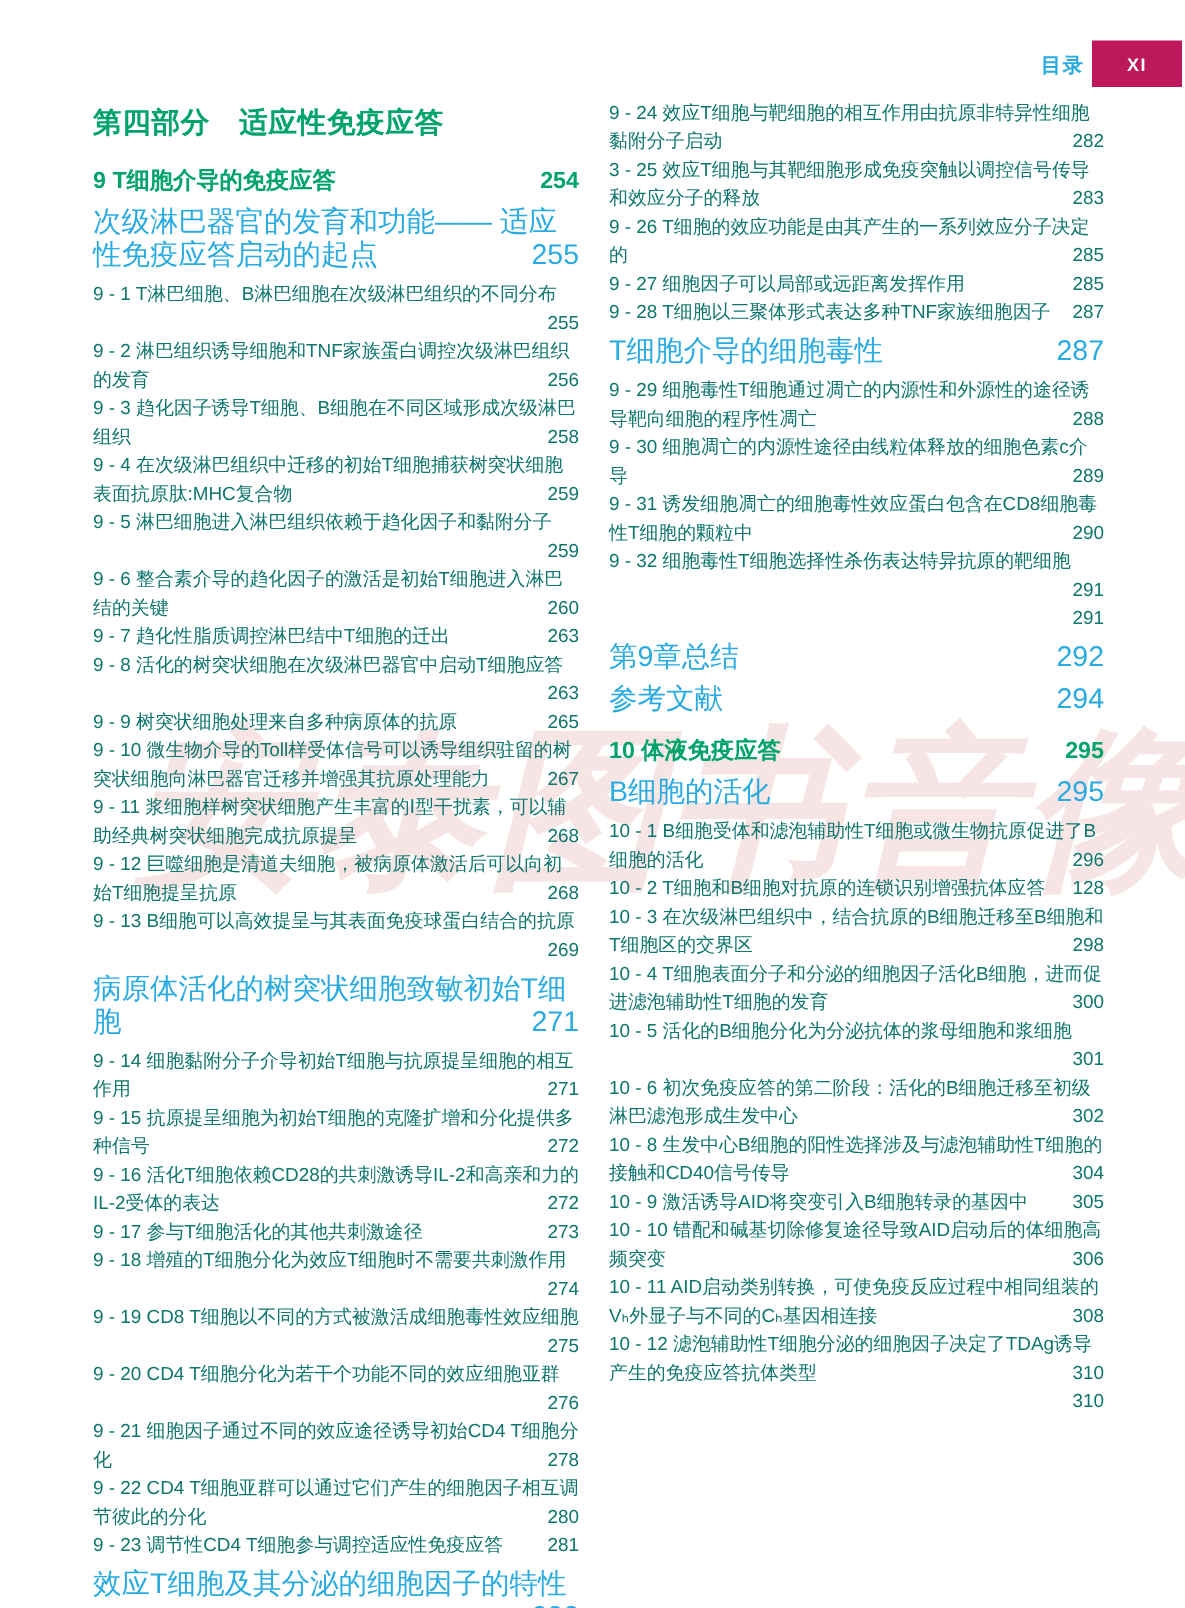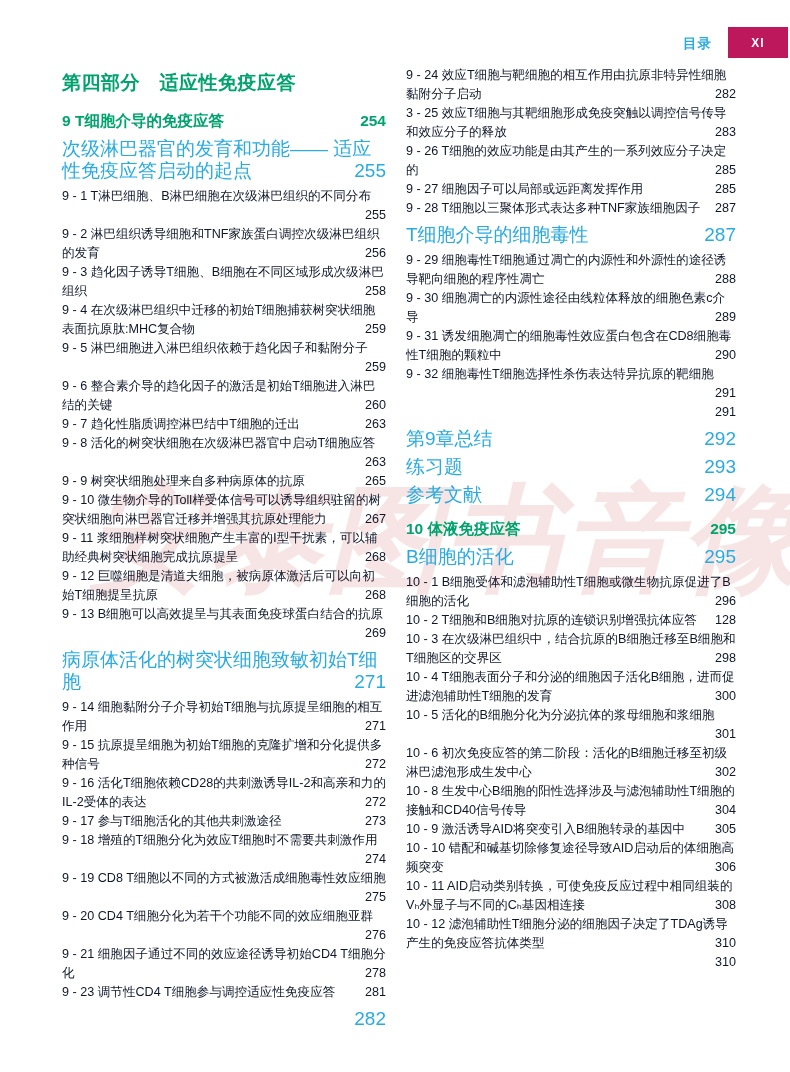--- a/index.html
+++ b/index.html
@@ -8,21 +8,21 @@
     width:790px; height:1072px;
     font-family:"Liberation Sans","DejaVu Sans",sans-serif;
     position:relative; overflow:hidden;
   }
   .page {
     position:absolute; left:0; top:0; width:790px; height:1072px;
     background:#ffffff; overflow:hidden;
   }
   
   .header-label {
-    position:absolute; top:35px; right:78px;
+    position:absolute; top:35px; right:67px;
     color:#29ABE2; font-size:13.5px; font-weight:700;
     letter-spacing:1px; z-index:2;
   }
   .page-badge {
     position:absolute; top:27px; right:2px; width:60px; height:31px;
     background:#be185d; color:#ffffff; font-size:12px; font-weight:700;
     display:flex; align-items:center; justify-content:center;
     letter-spacing:1px; z-index:2;
   }
   
@@ -37,21 +37,21 @@
   .col { position:absolute; top:66px; z-index:1; }
   .col-left  { left:62px;  width:324px; }
   .col-right { left:406px; width:330px; }
   .part-title {
     color:#00A36D; font-size:19px; font-weight:700;
     line-height:26px; margin:4px 0 14px 0; letter-spacing:0.5px;
   }
   .row { line-height:19px; }
   .row::after { content:""; display:block; clear:both; height:0; }
   .row .pg { float:right; margin-left:8px; }
-  .entry { color:#0f172a; font-size:12.6px; }
+  .entry { color:#0f766e; font-size:12.6px; }
   .section {
     color:#29ABE2; font-size:19px; font-weight:400;
     line-height:22px; margin:6px 0 5px 0;
   }
   .chapter {
     color:#00A36D; font-size:15.5px; font-weight:700;
     line-height:22px; margin:12px 0 6px 0;
   }
 </style>
 </head>
@@ -83,40 +83,40 @@
         <div class="row entry"><span class="txt">9 - 13 B细胞可以高效提呈与其表面免疫球蛋白结合的抗原</span><span class="pg">269</span></div>
         <div class="row section"><span class="txt">病原体活化的树突状细胞致敏初始T细胞</span><span class="pg">271</span></div>
         <div class="row entry"><span class="txt">9 - 14 细胞黏附分子介导初始T细胞与抗原提呈细胞的相互作用</span><span class="pg">271</span></div>
         <div class="row entry"><span class="txt">9 - 15 抗原提呈细胞为初始T细胞的克隆扩增和分化提供多种信号</span><span class="pg">272</span></div>
         <div class="row entry"><span class="txt">9 - 16 活化T细胞依赖CD28的共刺激诱导IL-2和高亲和力的IL-2受体的表达</span><span class="pg">272</span></div>
         <div class="row entry"><span class="txt">9 - 17 参与T细胞活化的其他共刺激途径</span><span class="pg">273</span></div>
         <div class="row entry"><span class="txt">9 - 18 增殖的T细胞分化为效应T细胞时不需要共刺激作用</span><span class="pg">274</span></div>
         <div class="row entry"><span class="txt">9 - 19 CD8 T细胞以不同的方式被激活成细胞毒性效应细胞</span><span class="pg">275</span></div>
         <div class="row entry"><span class="txt">9 - 20 CD4 T细胞分化为若干个功能不同的效应细胞亚群</span><span class="pg">276</span></div>
         <div class="row entry"><span class="txt">9 - 21 细胞因子通过不同的效应途径诱导初始CD4 T细胞分化</span><span class="pg">278</span></div>
+        <div class="row entry"><span class="txt">9 - 22 CD4 T细胞亚群可以通过它们产生的细胞因子相互调节彼此的分化</span><span class="pg">280</span></div>
         <div class="row entry"><span class="txt">9 - 23 调节性CD4 T细胞参与调控适应性免疫应答</span><span class="pg">281</span></div>
-        <div class="row section"><span class="pg">282</span></div>
+        <div class="row section"><span class="txt">效应T细胞及其分泌的细胞因子的特性</span><span class="pg">282</span></div>
       </div>
   </div>
 
   <div class="col col-right">
     <div id="list-right">
         <div class="row entry"><span class="txt">9 - 24 效应T细胞与靶细胞的相互作用由抗原非特异性细胞黏附分子启动</span><span class="pg">282</span></div>
         <div class="row entry"><span class="txt">3 - 25 效应T细胞与其靶细胞形成免疫突触以调控信号传导和效应分子的释放</span><span class="pg">283</span></div>
         <div class="row entry"><span class="txt">9 - 26 T细胞的效应功能是由其产生的一系列效应分子决定的</span><span class="pg">285</span></div>
         <div class="row entry"><span class="txt">9 - 27 细胞因子可以局部或远距离发挥作用</span><span class="pg">285</span></div>
         <div class="row entry"><span class="txt">9 - 28 T细胞以三聚体形式表达多种TNF家族细胞因子</span><span class="pg">287</span></div>
         <div class="row section"><span class="txt">T细胞介导的细胞毒性</span><span class="pg">287</span></div>
         <div class="row entry"><span class="txt">9 - 29 细胞毒性T细胞通过凋亡的内源性和外源性的途径诱导靶向细胞的程序性凋亡</span><span class="pg">288</span></div>
         <div class="row entry"><span class="txt">9 - 30 细胞凋亡的内源性途径由线粒体释放的细胞色素c介导</span><span class="pg">289</span></div>
         <div class="row entry"><span class="txt">9 - 31 诱发细胞凋亡的细胞毒性效应蛋白包含在CD8细胞毒性T细胞的颗粒中</span><span class="pg">290</span></div>
         <div class="row entry"><span class="txt">9 - 32 细胞毒性T细胞选择性杀伤表达特异抗原的靶细胞</span><span class="pg">291</span></div>
         <div class="row entry"><span class="pg">291</span></div>
         <div class="row section"><span class="txt">第9章总结</span><span class="pg">292</span></div>
-        <div class="row section"><span class="txt">练习题</span><span class="pg">293</span></div>
         <div class="row section"><span class="txt">参考文献</span><span class="pg">294</span></div>
         <div class="row chapter"><span class="txt">10 体液免疫应答</span><span class="pg">295</span></div>
         <div class="row section"><span class="txt">B细胞的活化</span><span class="pg">295</span></div>
         <div class="row entry"><span class="txt">10 - 1 B细胞受体和滤泡辅助性T细胞或微生物抗原促进了B细胞的活化</span><span class="pg">296</span></div>
         <div class="row entry"><span class="txt">10 - 2 T细胞和B细胞对抗原的连锁识别增强抗体应答</span><span class="pg">128</span></div>
         <div class="row entry"><span class="txt">10 - 3 在次级淋巴组织中，结合抗原的B细胞迁移至B细胞和T细胞区的交界区</span><span class="pg">298</span></div>
         <div class="row entry"><span class="txt">10 - 4 T细胞表面分子和分泌的细胞因子活化B细胞，进而促进滤泡辅助性T细胞的发育</span><span class="pg">300</span></div>
         <div class="row entry"><span class="txt">10 - 5 活化的B细胞分化为分泌抗体的浆母细胞和浆细胞</span><span class="pg">301</span></div>
         <div class="row entry"><span class="txt">10 - 6 初次免疫应答的第二阶段：活化的B细胞迁移至初级淋巴滤泡形成生发中心</span><span class="pg">302</span></div>
         <div class="row entry"><span class="txt">10 - 8 生发中心B细胞的阳性选择涉及与滤泡辅助性T细胞的接触和CD40信号传导</span><span class="pg">304</span></div>

